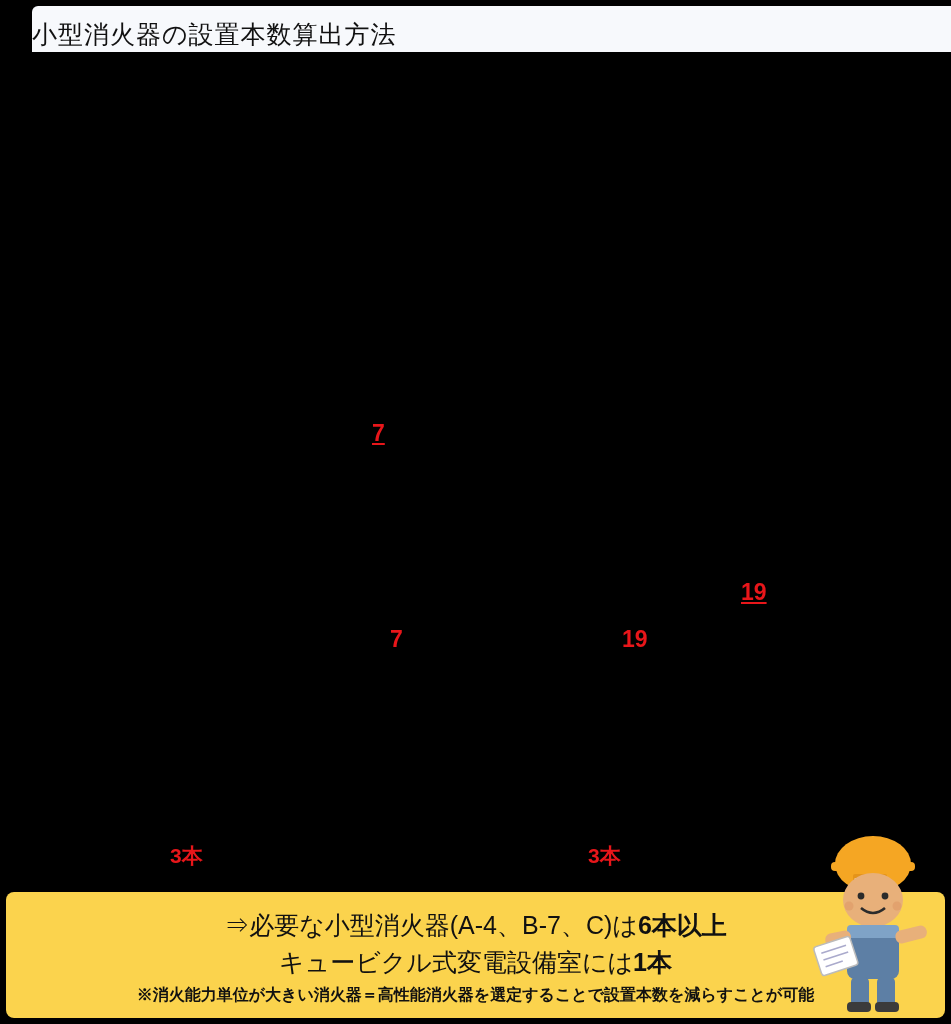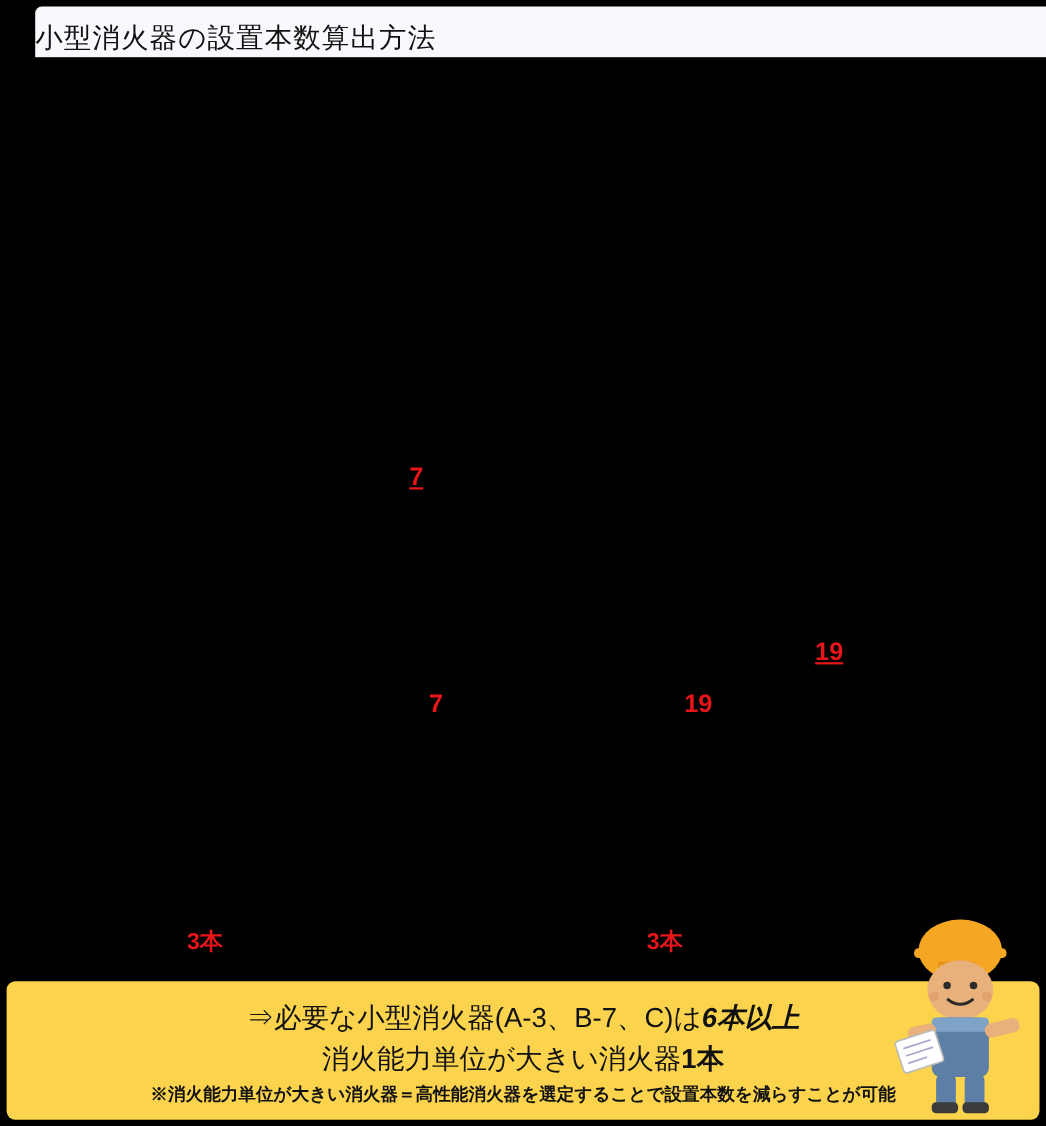--- a/index.html
+++ b/index.html
@@ -72,21 +72,21 @@
     align-items: center;
     justify-content: center;
     padding-top: 4px;
   }
   .footer-line1 {
     font-size: 25px;
     color: #111111;
     white-space: nowrap;
     margin-bottom: 4px;
   }
-  .footer-line1 b { font-weight: bold; font-style: italic; }
+  .footer-line1 b { font-weight: bold; }
   .footer-line2 {
     font-size: 25px;
     color: #111111;
     white-space: nowrap;
     margin-bottom: 6px;
   }
   .footer-line3 {
     font-size: 16px;
     color: #111111;
     white-space: nowrap;
@@ -114,24 +114,24 @@
   <div class="annot under" style="left:372px; top:368px;">7</div>
   <div class="annot under" style="left:741px; top:527px;">19</div>
   <div class="annot plain" style="left:390px; top:574px;">7</div>
   <div class="annot plain" style="left:622px; top:574px;">19</div>
   <div class="annot count" style="left:170px; top:790px;">3本</div>
   <div class="annot count" style="left:588px; top:790px;">3本</div>
 </div>
 
 <div class="footer">
   <div class="footer-line1">
-    <span>⇒必要な小型消火器(A-3、B-7、C)は</span><b>6本以上</b>
+    <span>⇒必要な小型消火器(A-4、B-7、C)は</span><b>6本以上</b>
   </div>
   <div class="footer-line2">
-    <span>消火能力単位が大きい消火器</span><b>1本</b>
+    <span>キュービクル式変電設備室には</span><b>1本</b>
   </div>
   <div class="footer-line3">※消火能力単位が大きい消火器＝高性能消火器を選定することで設置本数を減らすことが可能</div>
 </div>
 
 <svg class="mascot" viewBox="0 0 130 190">
 
   <ellipse cx="62" cy="36" rx="38" ry="28" fill="#f5a623"></ellipse>
   <rect x="20" y="34" width="84" height="9" rx="4" fill="#f5a623"></rect>
   <rect x="42" y="46" width="34" height="11" rx="2" fill="#e5941a"></rect>
   <text x="59" y="55" font-size="7" fill="#ffffff" text-anchor="middle" font-family="Liberation Sans, sans-serif">HATSUTA</text>

